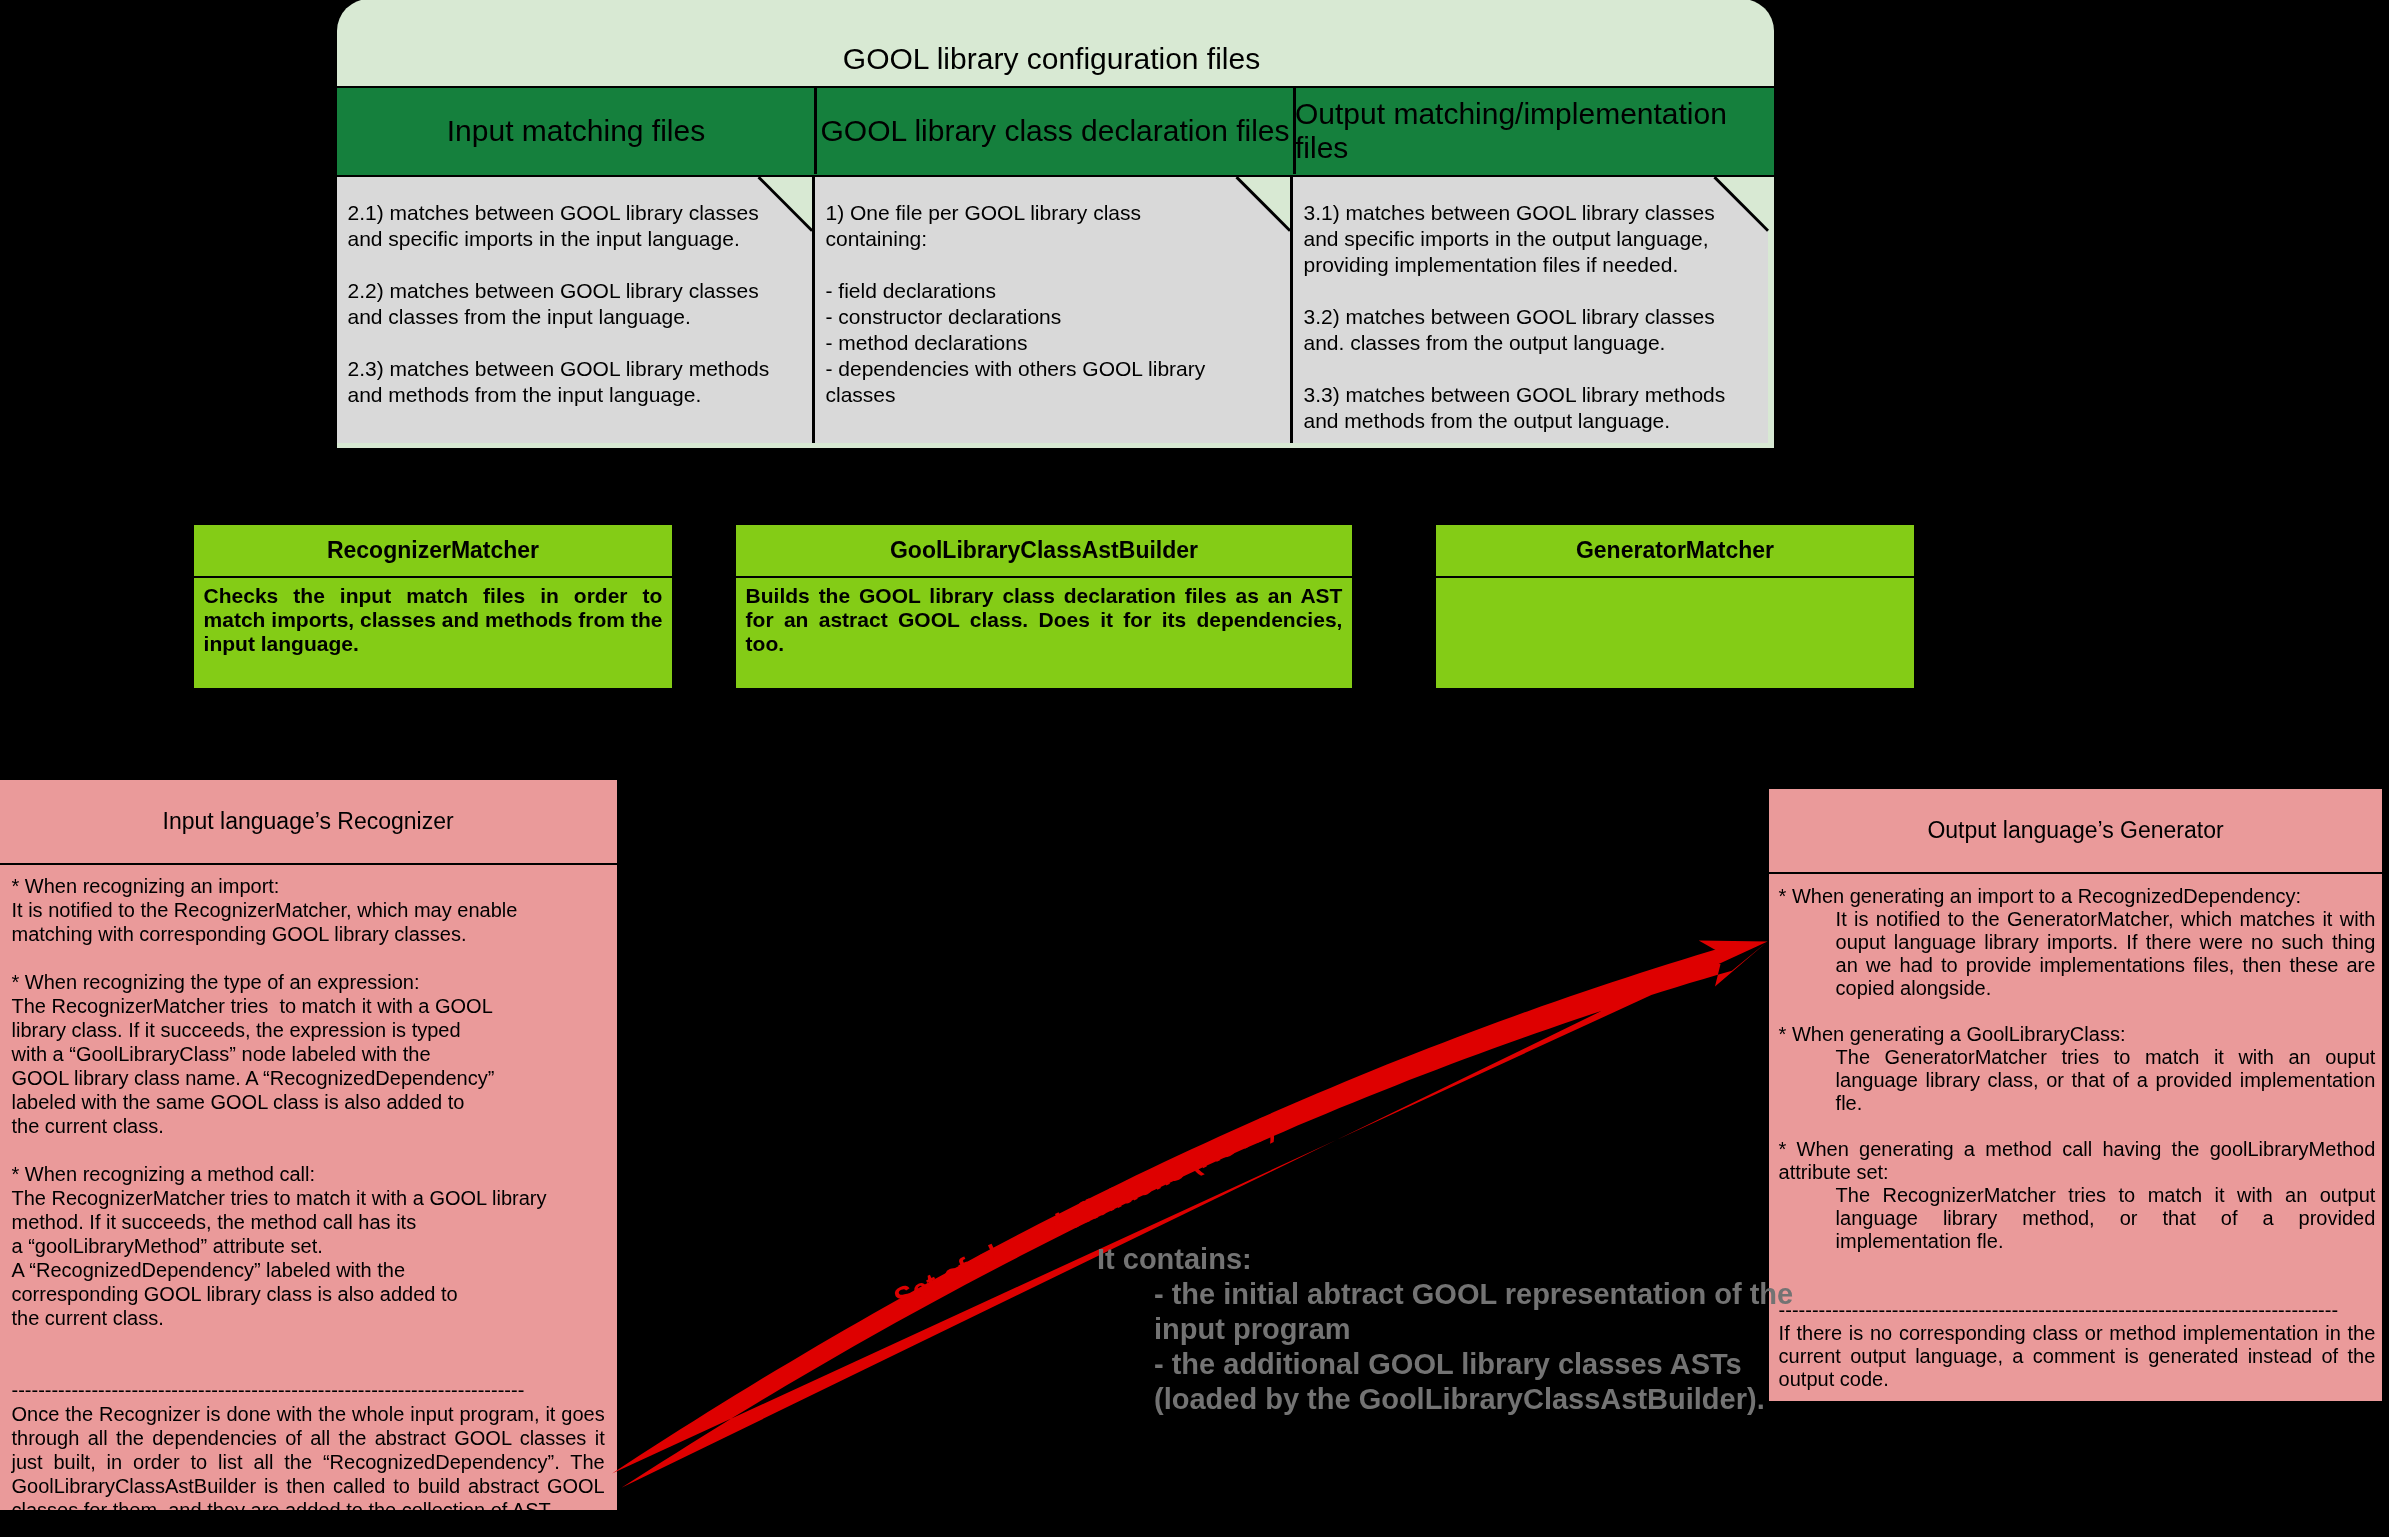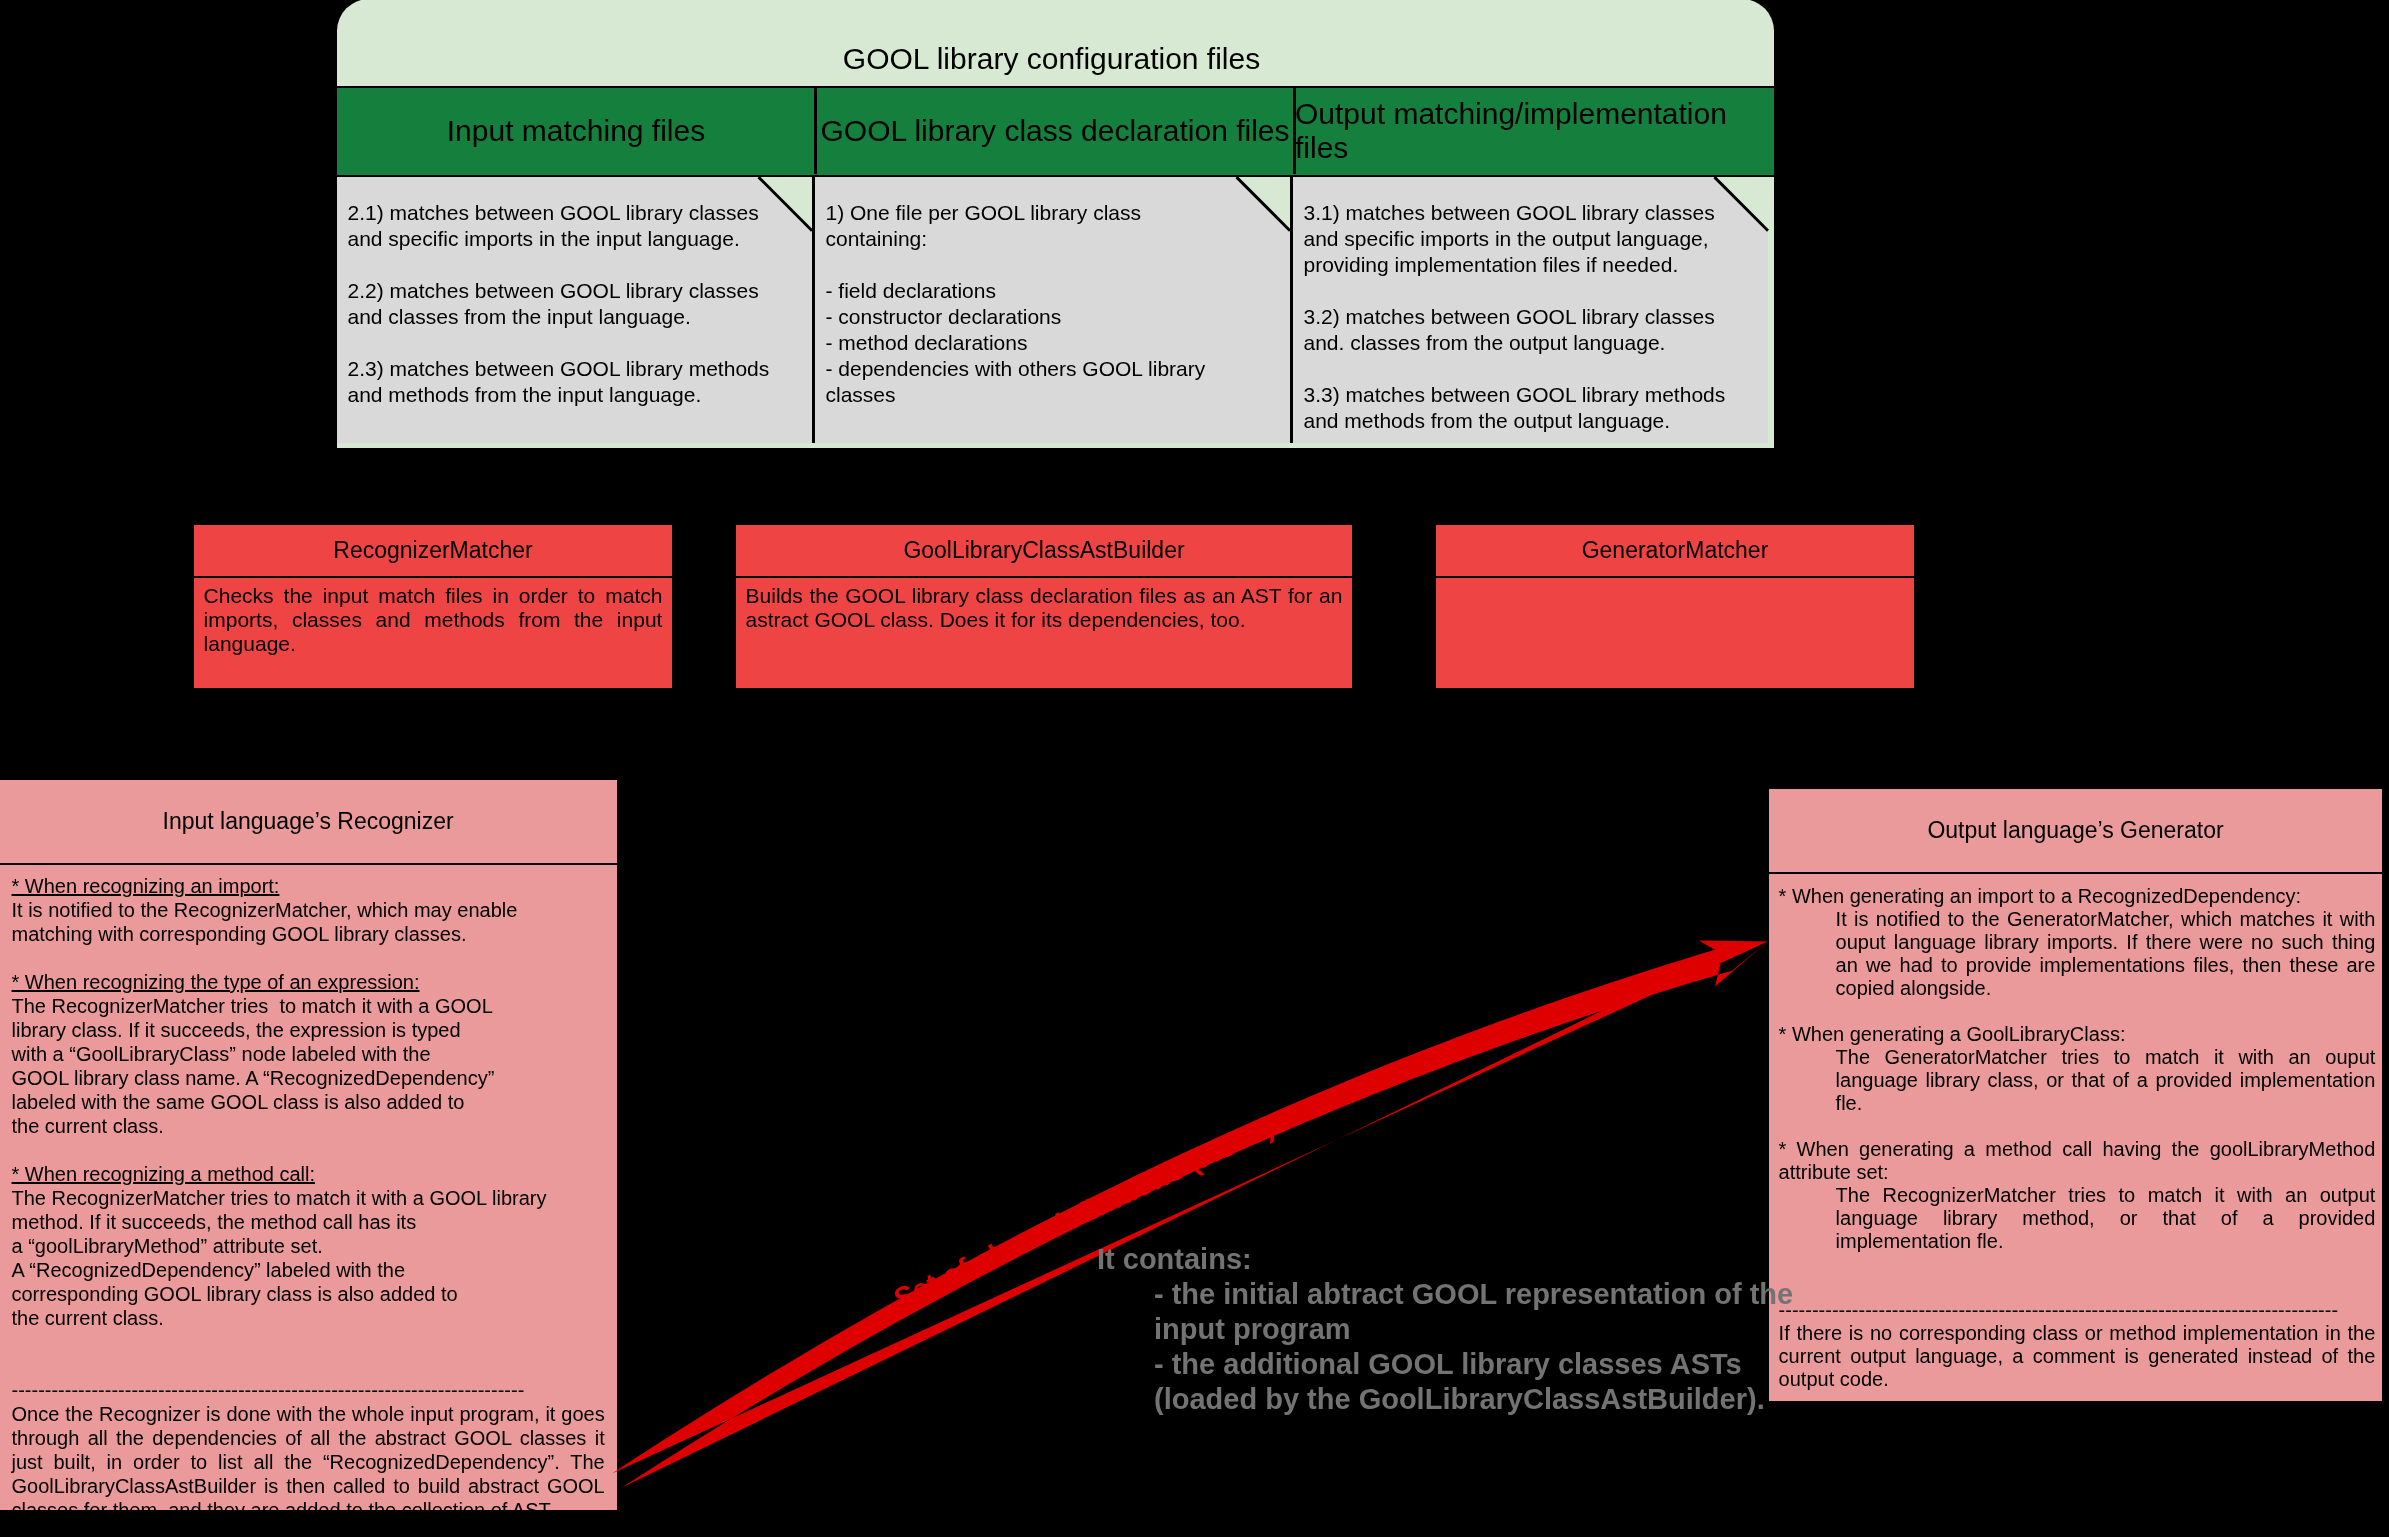--- a/index.html
+++ b/index.html
@@ -30,21 +30,21 @@
     border:2.9px solid #000;background:#d8e9d3;}
   #config-table .cell{
     position:absolute;top:0;height:266px;background:#d9d9d9;
     overflow:hidden;}
   #config-table .cell .txt{
     position:absolute;left:10.5px;top:23px;white-space:pre;
     font-size:21px;line-height:26px;}
   #config-table .vdiv{position:absolute;top:0;width:2.9px;background:#000;}
 
   
-  .uml{position:absolute;border:2.9px solid #000;background:#ef4444;}
+  .uml{position:absolute;border:2.9px solid #000;background:#84cc16;font-weight:bold;}
   .uml .uml-title{
     position:absolute;left:0;right:0;top:0;height:51px;
     display:flex;align-items:center;justify-content:center;
     font-size:23px;border-bottom:2.9px solid #000;}
   .uml .uml-body{
     position:absolute;left:9.6px;right:9.6px;top:59px;
     font-size:21px;line-height:24px;text-align:justify;
     -webkit-hyphens:none;hyphens:none;}
 
   
@@ -59,21 +59,21 @@
   
   #arrow-svg{position:absolute;left:0;top:0;width:2390px;height:1537px;}
   #arrow-label{position:absolute;font-weight:bold;color:#de0000;
     font-size:29px;white-space:nowrap;transform-origin:0 0;}
   #arrow-note{position:absolute;font-weight:bold;color:#737373;
     font-size:29px;line-height:35px;white-space:pre;}
   #arrow-note .nhead{display:block;}
   #arrow-note .nline{display:block;margin-left:57px;}
 
   #recognizer-body span{display:block;}
-  #recognizer-body .head{white-space:pre;text-decoration:underline;}
+  #recognizer-body .head{white-space:pre;}
   #recognizer-body .sub{white-space:pre;}
   #recognizer-body .rule{white-space:pre;letter-spacing:0;}
   #recognizer-body .footer{display:block;text-align:justify;white-space:normal;}
   #recognizer-body{line-height:24px;}
 
   #generator-body span{display:block;}
   #generator-body .ghead{text-align:justify;}
   #generator-body .gsub{margin-left:57px;text-align:justify;}
   #generator-body .rule{white-space:pre;}
   #generator-body .gfooter{text-align:justify;}

